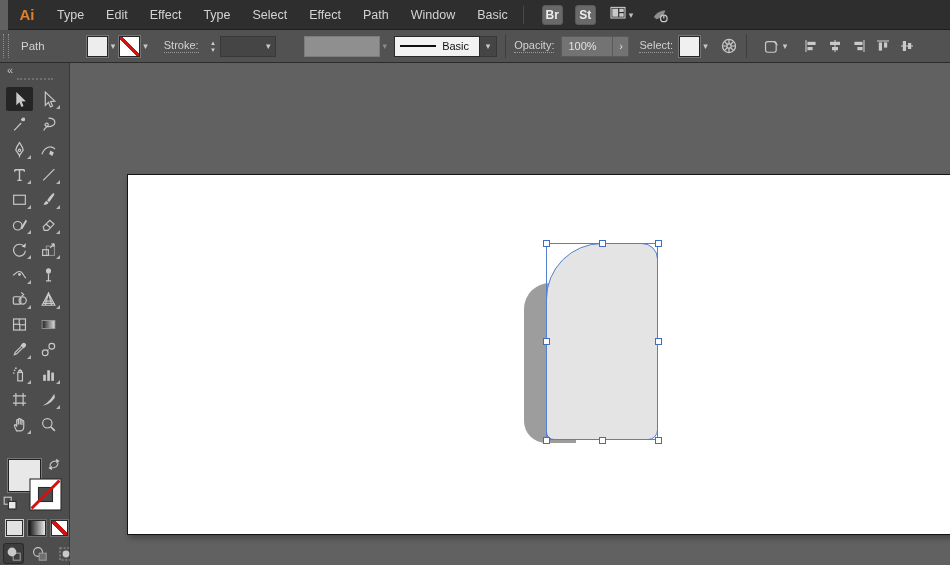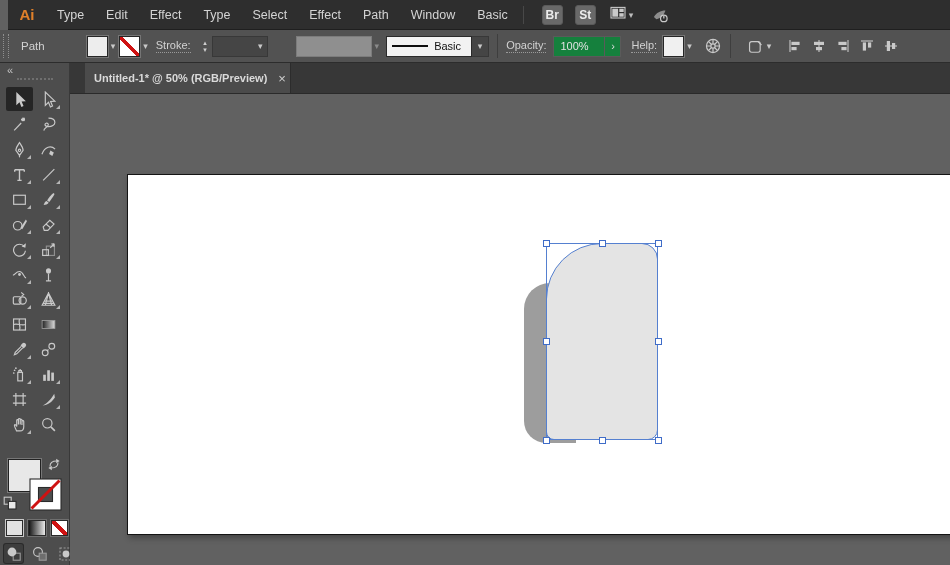--- a/index.html
+++ b/index.html
@@ -25,37 +25,37 @@
   #controlbar { position:absolute; top:30px; left:0; width:950px; height:33px; background:#525252;
     border-bottom:1px solid #2c2c2c; display:flex; align-items:center; font-size:11px; color:#d2d2d2; }
   .vgrip { width:6px; height:24px; margin-left:3px; border-left:1px dotted #8f8f8f; border-right:1px dotted #8f8f8f; }
   #path-label { margin-left:12px; margin-right:42px; font-size:11.5px; }
   .cb-link { border-bottom:1px dotted #9a9a9a; padding-bottom:1px; }
   .swatch { width:21px; height:21px; border:1px solid #262626; box-shadow:0 0 0 1px #757575; }
   .swatch.fill-light { background:#ededed; }
   .swatch.style-light { background:#f0f0f0; }
   .swatch.none { background:linear-gradient(45deg,#fff 43%,#cf1212 43%,#cf1212 57%,#fff 57%); }
   .sw-chev { font-size:9px; color:#c9c9c9; margin:0 4px 0 3px; }
-  #stroke-label { margin-left:4px; margin-right:8px;text-align:center; }
+  #stroke-label { margin-left:12px; margin-right:8px;text-align:center; }
   .spinner { display:flex; flex-direction:column; justify-content:center; width:13px; height:21px;
     font-size:7px; line-height:7px; color:#cfcfcf; text-align:center; }
   .dd-dark { width:56px; height:21px; background:#454545; border:1px solid #383838;
     display:flex; align-items:center; justify-content:flex-end; padding-right:4px; }
   .dd-dark .sw-chev { margin:0; }
   .dd-disabled { width:76px; height:21px; background:#8f8f8f; border:1px solid #7c7c7c; margin-left:28px; }
   .dd-disabled-chev { font-size:9px; color:#8a8a8a; margin:0 3px; }
   #basic-dd { width:86px; height:21px; background:#f2f2f2; border:1px solid #2a2a2a; margin-left:4px;
     display:flex; align-items:center; padding:0 5px; }
   #basic-line { width:36px; height:2px; background:#0e0e0e; margin-right:6px; }
   #basic-label { color:#111; font-size:11px; }
   #basic-chev-btn { width:17px; height:21px; background:#454545; border:1px solid #383838; border-left:none;
     display:flex; align-items:center; justify-content:center; color:#c9c9c9; font-size:9px; }
   .cb-sep { width:1px; height:24px; background:#3e3e3e; margin:0 8px; }
   #opacity-label { margin-right:7px; }
-  #opacity-field { width:68px; height:21px; background:#15803d; border:1px solid #5a5a5a;
+  #opacity-field { width:68px; height:21px; background:#737373; border:1px solid #5a5a5a;
     display:flex; align-items:center; }
   #opacity-value { flex:1; padding-left:6px; color:#e2e2e2; }
   #opacity-next { width:16px; height:100%; border-left:1px solid #5a5a5a; display:flex;
     align-items:center; justify-content:center; color:#ddd; font-size:11px; }
   #style-label { margin-left:10px; margin-right:6px; }
   .icon-btn { display:flex; align-items:center; justify-content:center; margin-left:8px; }
   #align-group { display:flex; align-items:center; gap:8px; margin-left:12px; }
   #align-group span { display:flex; }
 
   
@@ -167,21 +167,21 @@
       <span id="basic-line"></span>
       <span id="basic-label">Basic</span>
     </span>
     <span id="basic-chev-btn">▾</span>
     <span class="cb-sep"></span>
     <span id="opacity-label" class="cb-link">Opacity:</span>
     <span id="opacity-field">
       <span id="opacity-value">100%</span>
       <span id="opacity-next">›</span>
     </span>
-    <span id="style-label" class="cb-link">Help:</span>
+    <span id="style-label" class="cb-link">Select:</span>
     <span class="swatch style-light"></span>
     <span class="sw-chev">▾</span>
     <span class="icon-btn" id="recolor-btn">
         <svg viewBox="0 0 16 16" width="18" height="18" fill="none" stroke="#c9c9c9" stroke-width="1.1">
           <circle cx="8" cy="8" r="5.8"></circle>
           <circle cx="8" cy="8" r="1.9"></circle>
           <path d="M8 2.2 V6.1 M8 9.9 V13.8 M2.2 8 H6.1 M9.9 8 H13.8 M3.9 3.9 L6.7 6.7 M9.3 9.3 L12.1 12.1 M12.1 3.9 L9.3 6.7 M6.7 9.3 L3.9 12.1"></path>
         </svg>
       </span>
     <span class="cb-sep"></span>
@@ -224,26 +224,20 @@
         <span>
           <svg viewBox="0 0 16 16" width="16" height="16" fill="none" stroke="#c9c9c9" stroke-width="1.1">
             <path d="M2 8 H14"></path>
             <rect x="3.8" y="3" width="3.2" height="10" fill="#c9c9c9" stroke="none"></rect>
             <rect x="9" y="5" width="3.2" height="6" fill="#c9c9c9" stroke="none"></rect>
           </svg>
         </span>
       </span>
   </div>
 
-  <div id="tabstrip">
-    <div id="doc-tab">
-      <span class="title">Untitled-1* @ 50% (RGB/Preview)</span>
-      <span id="tab-close">×</span>
-    </div>
-  </div>
 
   <div id="toolbar">
     <span id="tb-collapse">«</span>
     <div id="tb-grip"></div>
     <div id="tools">
         <div class="tool active">
           <svg viewBox="0 0 16 16" width="17" height="17" fill="none" stroke="#c9c9c9" stroke-width="1.1">
             <path d="M5 1 L5 13.5 L8 10.7 L9.8 15 L11.8 14.1 L10 9.9 L14 9.6 Z" fill="#c9c9c9" stroke="none"></path>
           </svg>
         </div>

